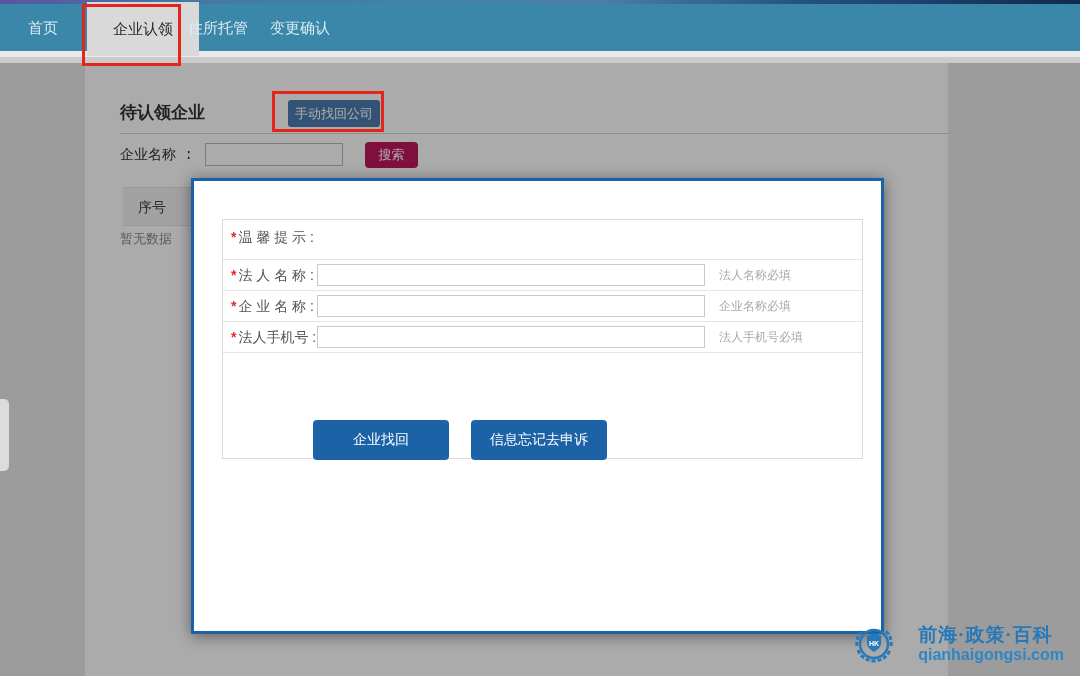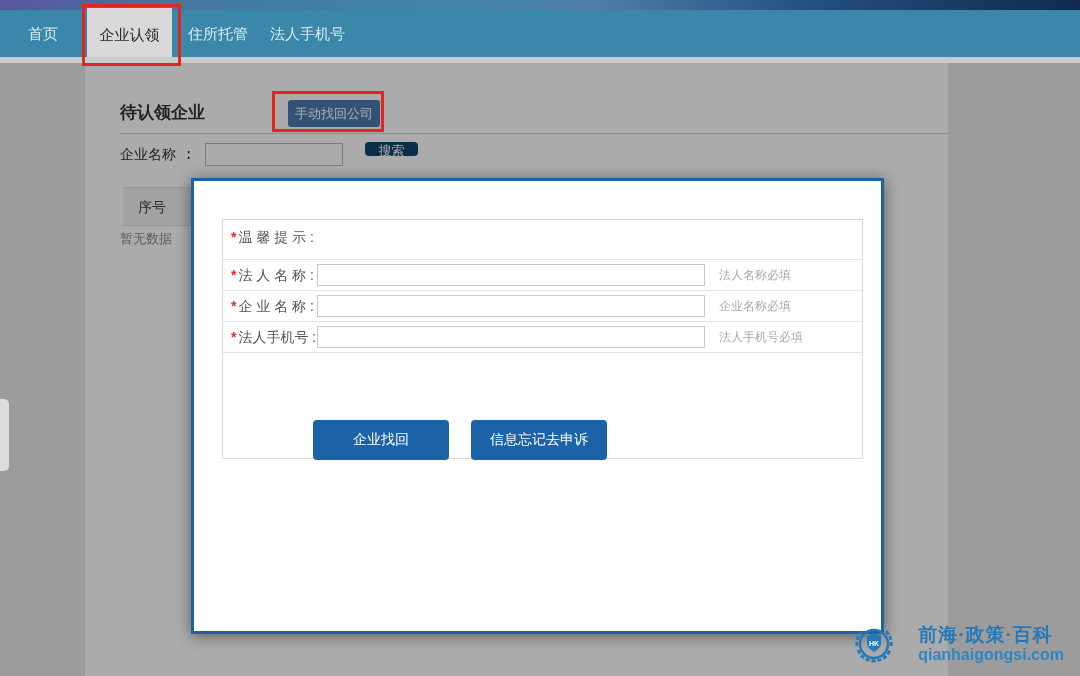--- a/index.html
+++ b/index.html
@@ -4,39 +4,39 @@
 <style>
   * { margin:0; padding:0; box-sizing:border-box; }
   body { font-family:"Liberation Sans","DejaVu Sans",sans-serif; background:#555; }
   #stage { position:relative; width:1080px; height:676px; overflow:hidden; background:#e9e9e9; }
 
   
   .topstrip { position:absolute; left:0; top:0; width:1080px; height:10px;
     background:linear-gradient(90deg,#5a55a0 0%,#4579a0 18%,#3f85a5 40%,#4f7ea6 55%,#24507f 75%,#0f2a4e 100%); }
 
   
-  .nav { position:absolute; left:0; top:10px; width:1080px; height:47px; background:#3a87a9;padding-left:18px; }
+  .nav { position:absolute; left:0; top:4px; width:1080px; height:47px; background:#3a87a9;padding-left:18px; }
   .nav-item { position:absolute; top:0; height:47px; line-height:47px; color:#d9ebf3; font-size:15px; cursor:pointer; }
   .nav-home { left:28px; }
   .nav-house { left:188px; }
   .nav-change { left:270px; }
-  .nav-active { position:absolute; left:87px; top:-2px; width:85px; height:54px; background:#d9d9d9;
+  .nav-active { position:absolute; left:87px; top:-2px; width:112px; height:54px; background:#d9d9d9;
     color:#2a2a2a; font-size:15px; line-height:54px; text-align:center; cursor:pointer; }
   .substrip { position:absolute; left:0; top:57px; width:1080px; height:6px; background:#cbcbcb; }
 
   
   .page { position:absolute; left:0; top:63px; width:1080px; height:613px; background:#e9e9e9; }
   .panel { position:absolute; left:85px; top:0; width:863px; height:613px; background:#ffffff; }
   .page-title { position:absolute; left:35px; top:38px; font-size:17px; font-weight:bold; color:#333; }
   .manual-btn { position:absolute; left:203px; top:37px; width:92px; height:27px; background:#4b7db0;
     color:#fff; font-size:13px; border:none; border-radius:3px; cursor:pointer; }
   .title-divider { position:absolute; left:35px; top:70px; width:830px; height:1px; background:#d6d6d6; }
   .search-label { position:absolute; left:35px; top:83px; font-size:14px; color:#333;font-family:Liberation Mono, monospace; }
   .search-input { position:absolute; left:120px; top:80px; width:138px; height:23px; border:1px solid #b9b9b9; background:#fff; padding:0 4px; font-size:13px; }
-  .search-btn { position:absolute; left:280px; top:79px; width:53px; height:14px; background:#0c4a6e;
+  .search-btn { position:absolute; left:280px; top:79px; width:53px; height:26px; background:#be185d;
     color:#fff; font-size:13px; border:none; border-radius:4px; cursor:pointer; }
   .table-header { position:absolute; left:38px; top:124px; width:300px; height:39px; background:#f2f2f2;
     border-top:1px solid #e2e2e2; border-bottom:1px solid #e2e2e2; }
   .th-seq { position:absolute; left:15px; top:0; line-height:39px; font-size:14px; color:#444; }
   .empty-text { position:absolute; left:35px; top:167px; font-size:13px; color:#888; }
 
   
   .overlay { position:absolute; left:0; top:63px; width:1080px; height:613px; background:rgba(0,0,0,0.33); z-index:10; }
 
   
@@ -84,21 +84,21 @@
 <body>
 
 <div id="stage">
 
   <div class="topstrip"></div>
 
   <div class="nav">
     <div class="nav-item nav-home">首页</div>
     <div class="nav-active">企业认领</div>
     <div class="nav-item nav-house">住所托管</div>
-    <div class="nav-item nav-change">法人手机号</div>
+    <div class="nav-item nav-change">变更确认</div>
   </div>
   <div class="substrip"></div>
 
   <div class="page">
     <div class="panel">
       <div class="page-title">待认领企业</div>
       <button class="manual-btn">手动找回公司</button>
       <div class="title-divider"></div>
       <div class="search-label">企业名称 :</div>
       <input class="search-input" value="" style="">

